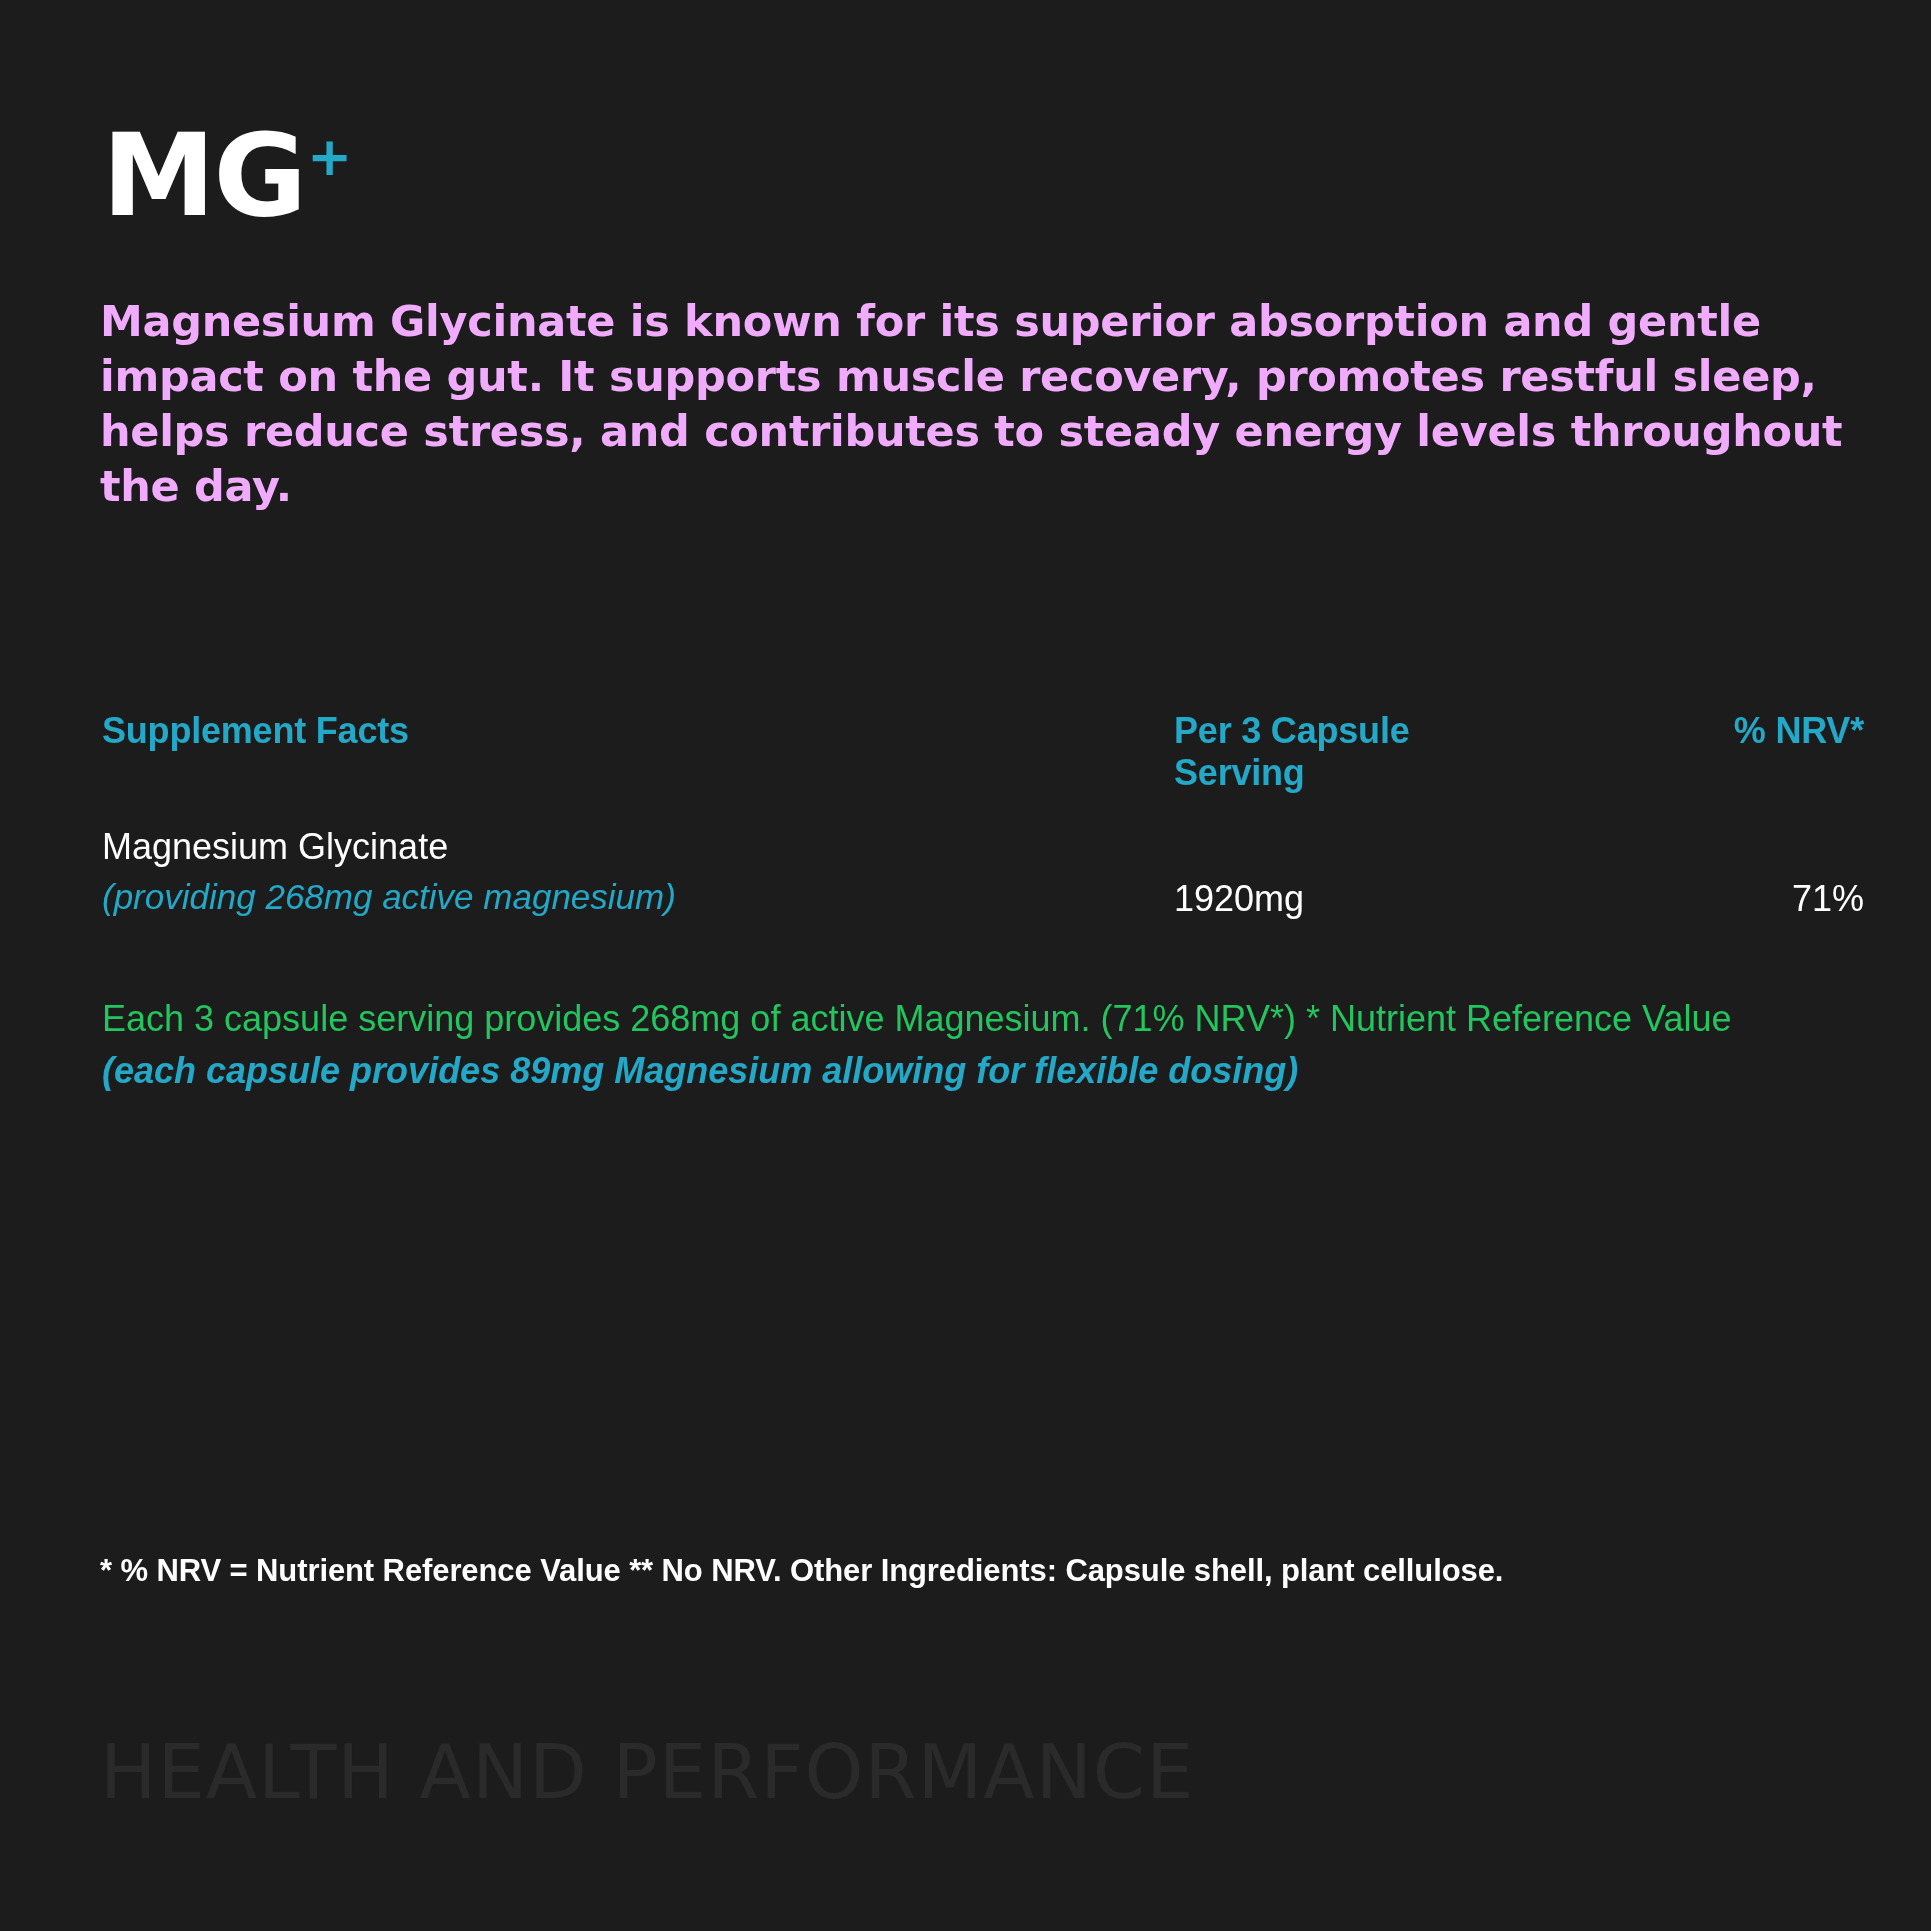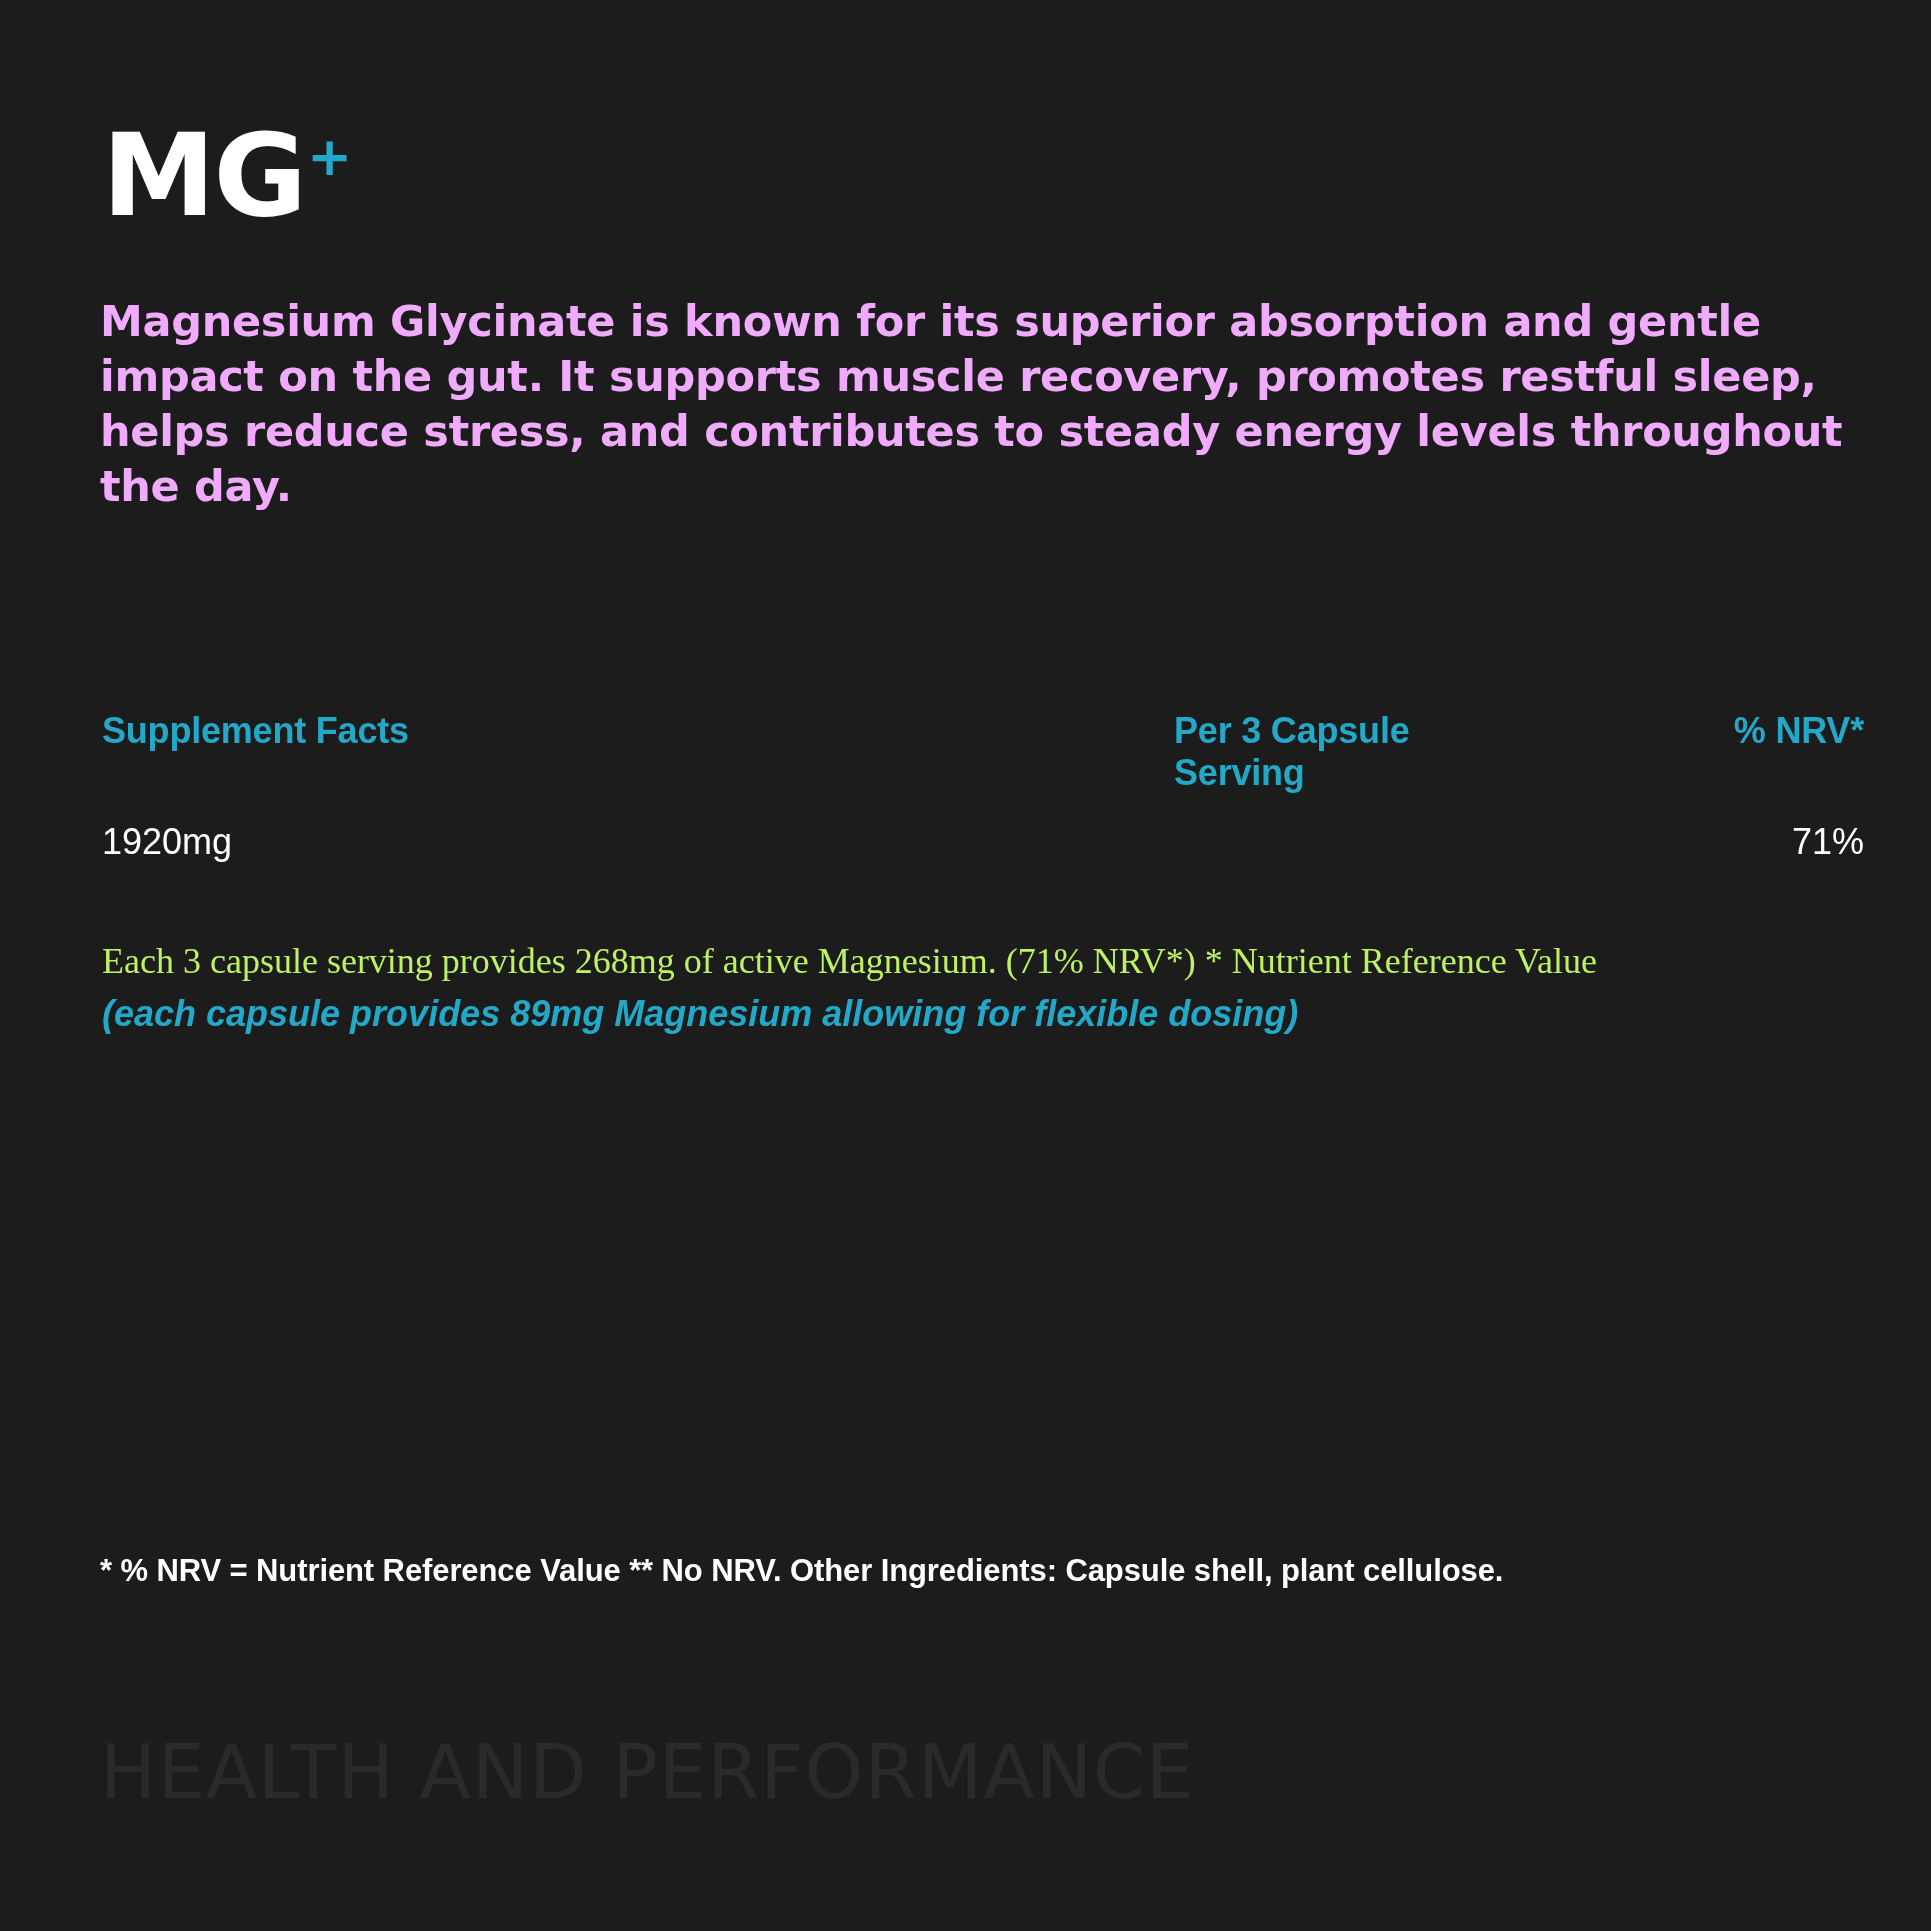--- a/index.html
+++ b/index.html
@@ -103,22 +103,22 @@
     font-style: italic;
     font-size: 35px;
     line-height: 1.42;
   }
   .amount-cell, .nrv-cell {
     padding-bottom: 1.9px;
   }
 
   .facts-note {
     margin-top: 71px;
-    color: #bef264;
-    font-family: Liberation Serif, serif;
+    color: #22c55e;
+    font-family: Liberation Sans, sans-serif;
     font-size: 36px;
     line-height: 1.42;
   }
   .facts-note-em {
     color: #23a8c8;
     font-style: italic;
     font-weight: bold;
     font-size: 36px;
     line-height: 1.5;
   }
@@ -163,20 +163,24 @@
 
   <div class="facts">
 
     <div class="facts-head">
       <div class="col-name">Supplement Facts</div>
       <div class="col-amount">Per 3 Capsule Serving</div>
       <div class="col-nrv">% NRV*</div>
     </div>
 
     <div class="facts-row">
+      <div class="col-name">
+        <div class="nutrient-name">Magnesium Glycinate</div>
+        <div class="nutrient-sub">(providing 268mg active magnesium)</div>
+      </div>
       <div class="col-amount amount-cell">1920mg</div>
       <div class="col-nrv nrv-cell">71%</div>
     </div>
 
     <div class="facts-note">Each 3 capsule serving provides 268mg of active Magnesium. (71% NRV*) * Nutrient Reference Value</div>
     <div class="facts-note-em">(each capsule provides 89mg Magnesium allowing for flexible dosing)</div>
 
   </div>
 
   <div class="footnote">* % NRV = Nutrient Reference Value ** No NRV. Other Ingredients:   Capsule shell, plant cellulose.</div>

